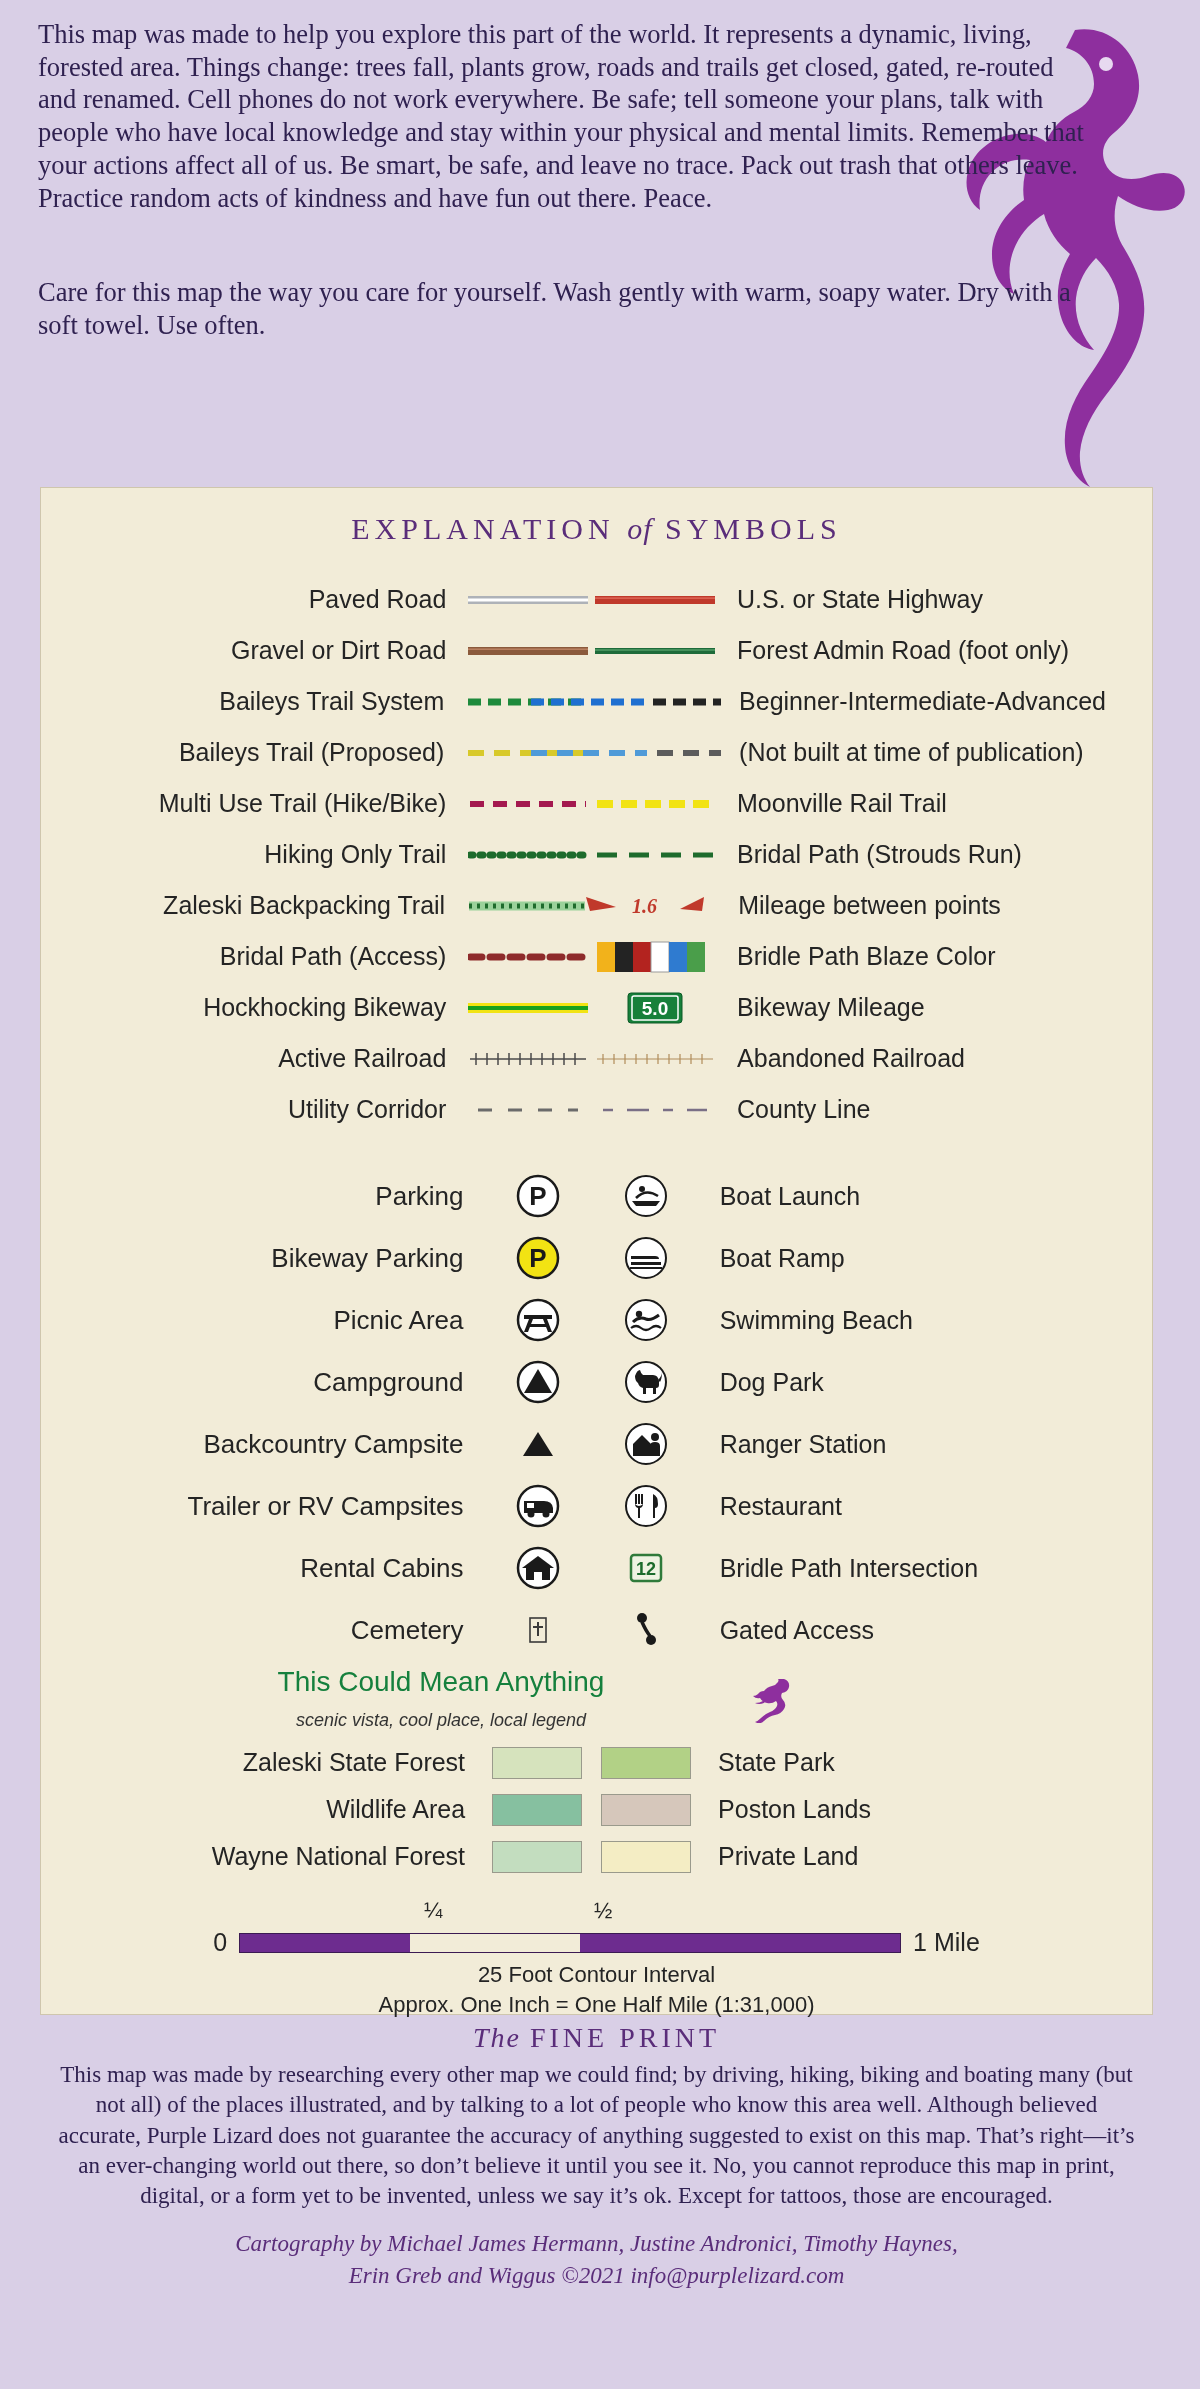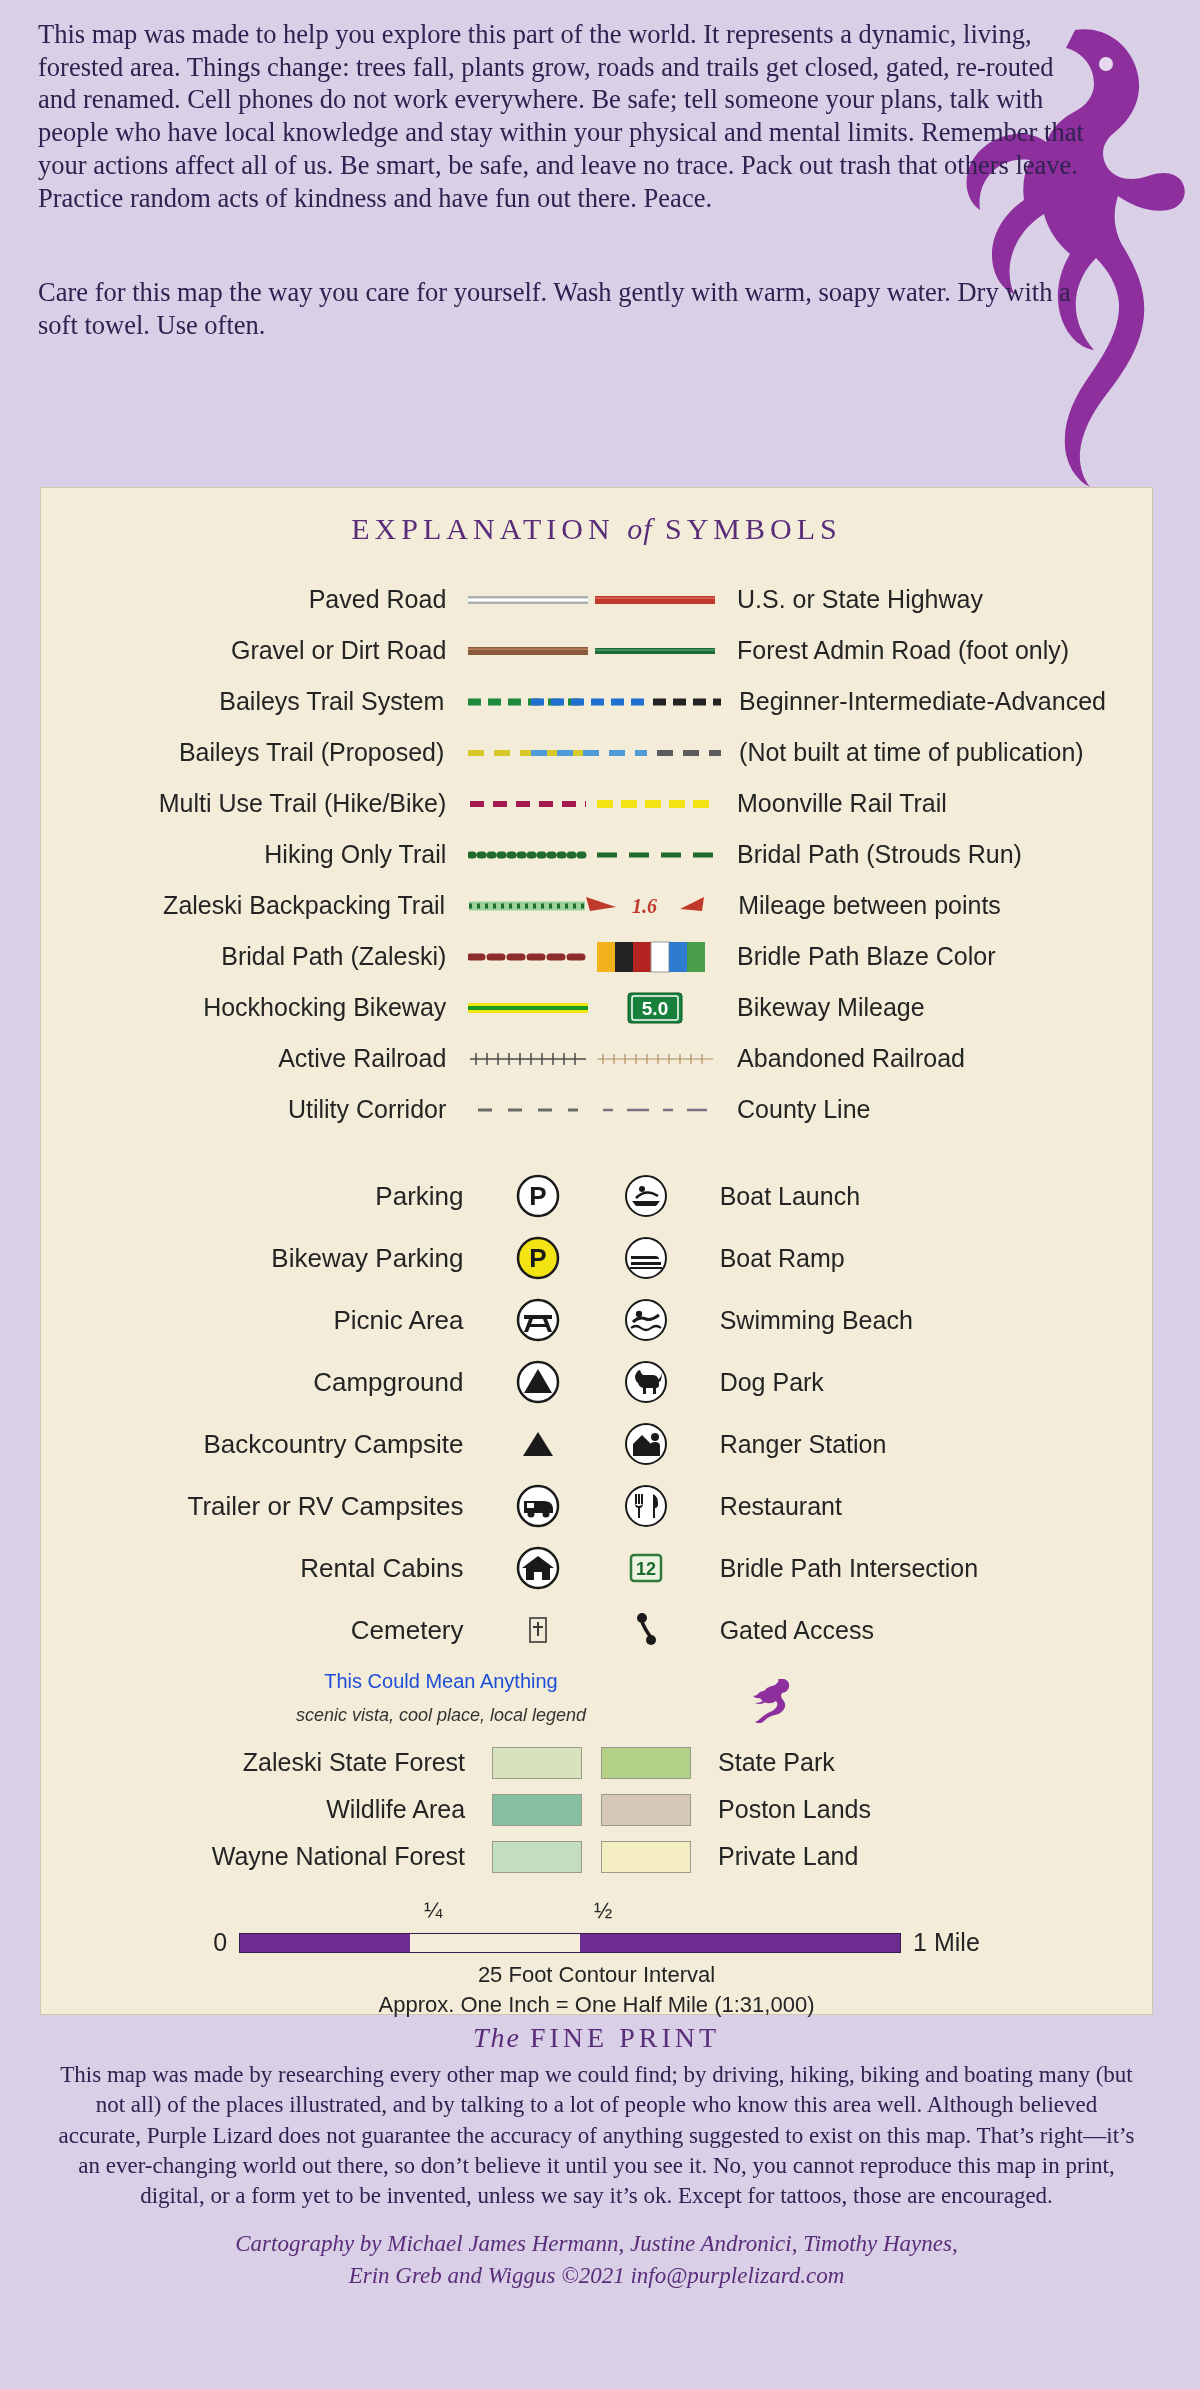--- a/index.html
+++ b/index.html
@@ -144,21 +144,21 @@
     display: flex;
     align-items: center;
     height: 62px;
     margin-top: 6px;
   }
   .anything-txt {
     width: 540px;
     text-align: center;
     font-family: "Liberation Sans", sans-serif;
   }
-  .anything-txt .big { font-size: 20px; color: #1d4ed8; display:block; }
+  .anything-txt .big { font-size: 28px; color: #15803d; display:block; }
   .anything-txt .small { font-size: 18px; font-style: italic; color: #333; display:block; margin-top: 12px;}
 
   
   .areas { margin-top: 10px; }
   .area-row {
     display: flex;
     align-items: center;
     height: 47px;
   }
   .area-lbl-left {
@@ -413,21 +413,21 @@
         <svg width="140" height="30" style="margin-left:-10px">
           <path d="M6,6 L36,16 L10,20 Z" fill="#c0392b"></path>
           <text x="52" y="22" font-family="Liberation Serif, serif" font-size="20" font-style="italic" font-weight="bold" fill="#c0392b">1.6</text>
           <path d="M124,6 L100,18 L122,20 Z" fill="#c0392b"></path>
         </svg>
       </div>
       <div class="lbl-right">Mileage between points</div>
     </div>
 
     <div class="line-row">
-      <div class="lbl-left">Bridal Path (Zaleski)</div>
+      <div class="lbl-left">Bridal Path (Access)</div>
       <div class="sym-left">
         <svg width="120" height="14">
             <line x1="2" y1="7" x2="118" y2="7" stroke="#8e2b2b" stroke-width="7" stroke-dasharray="12 8" stroke-linecap="round"></line>
           </svg>
       </div>
       <div class="sym-right">
         <svg width="120" height="34">
           <rect x="2" y="2" width="18" height="30" fill="#f2b21b"></rect>
           <rect x="20" y="2" width="18" height="30" fill="#232323"></rect>
           <rect x="38" y="2" width="18" height="30" fill="#b3231f"></rect>

